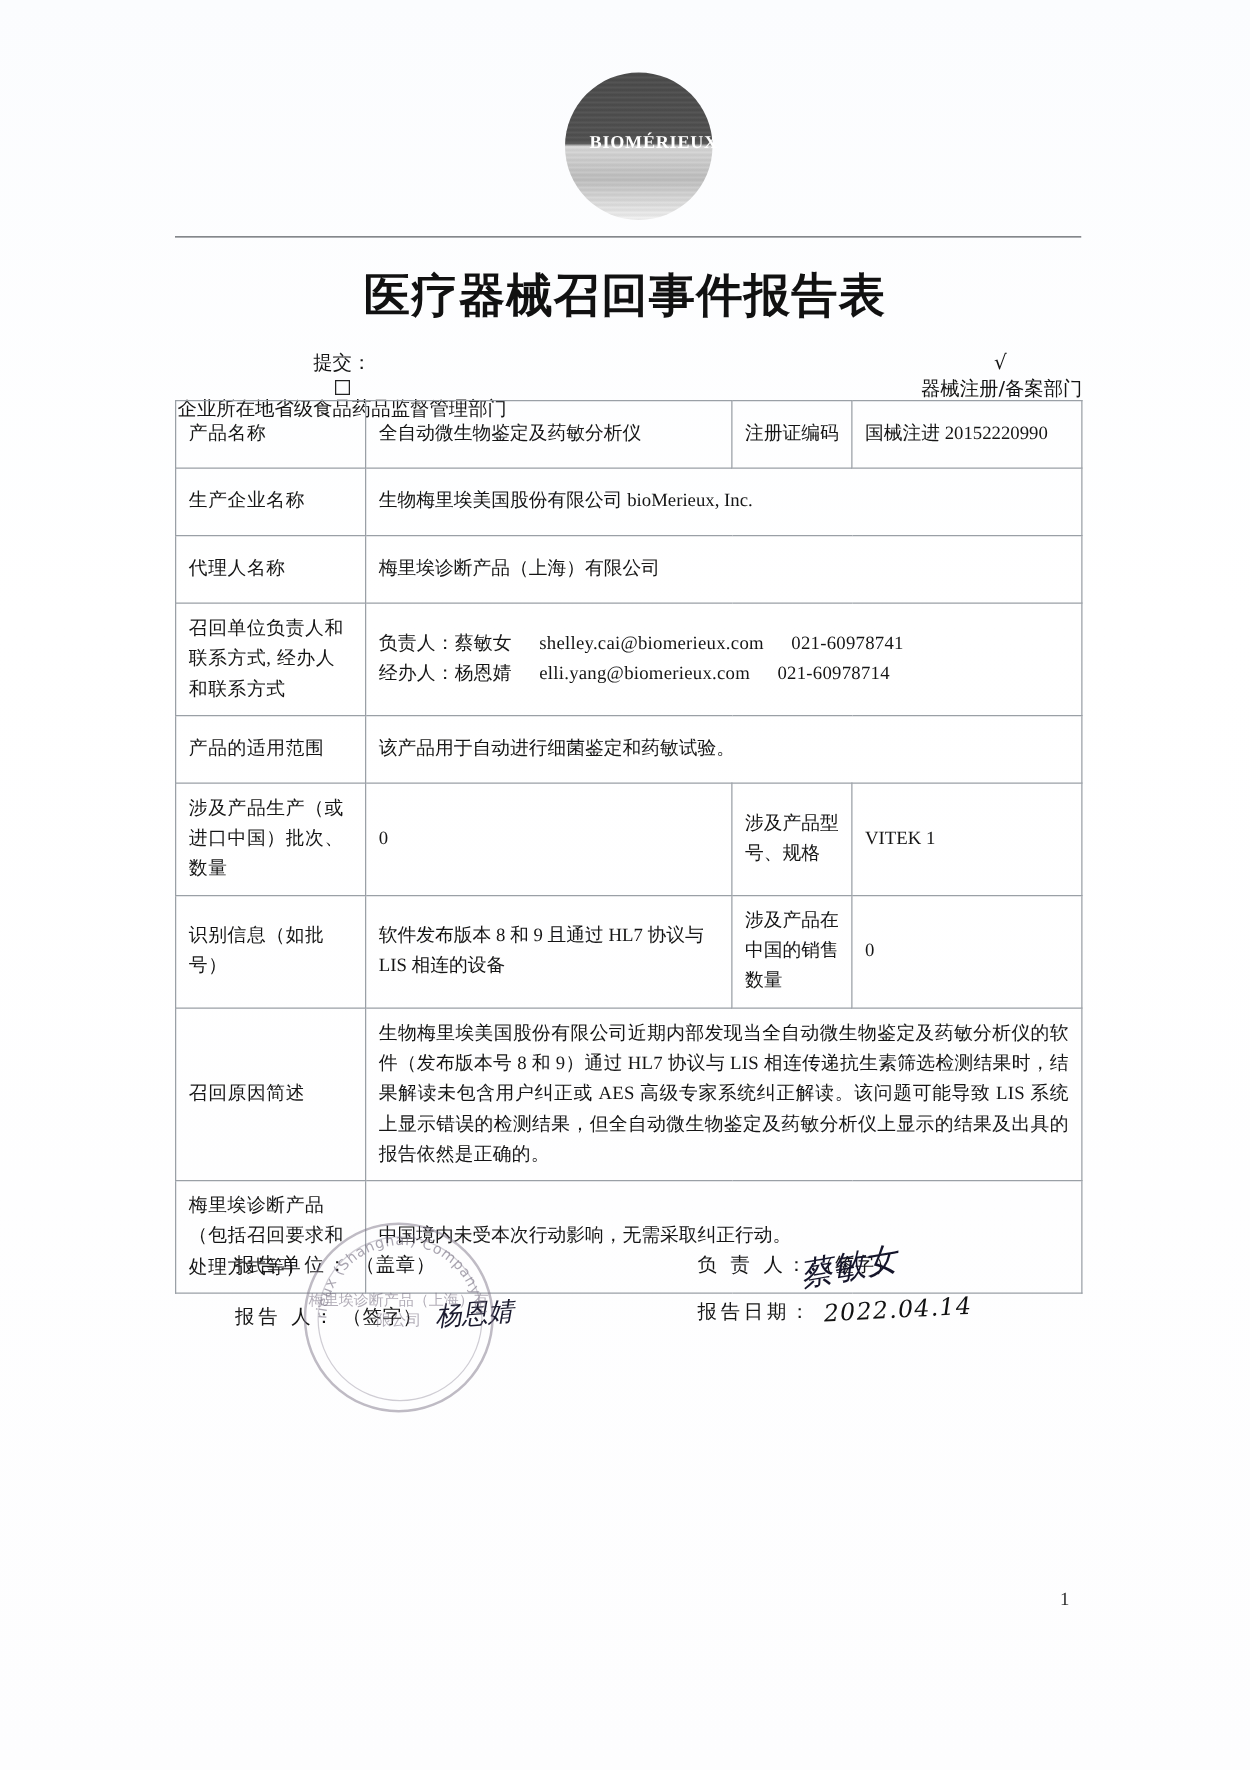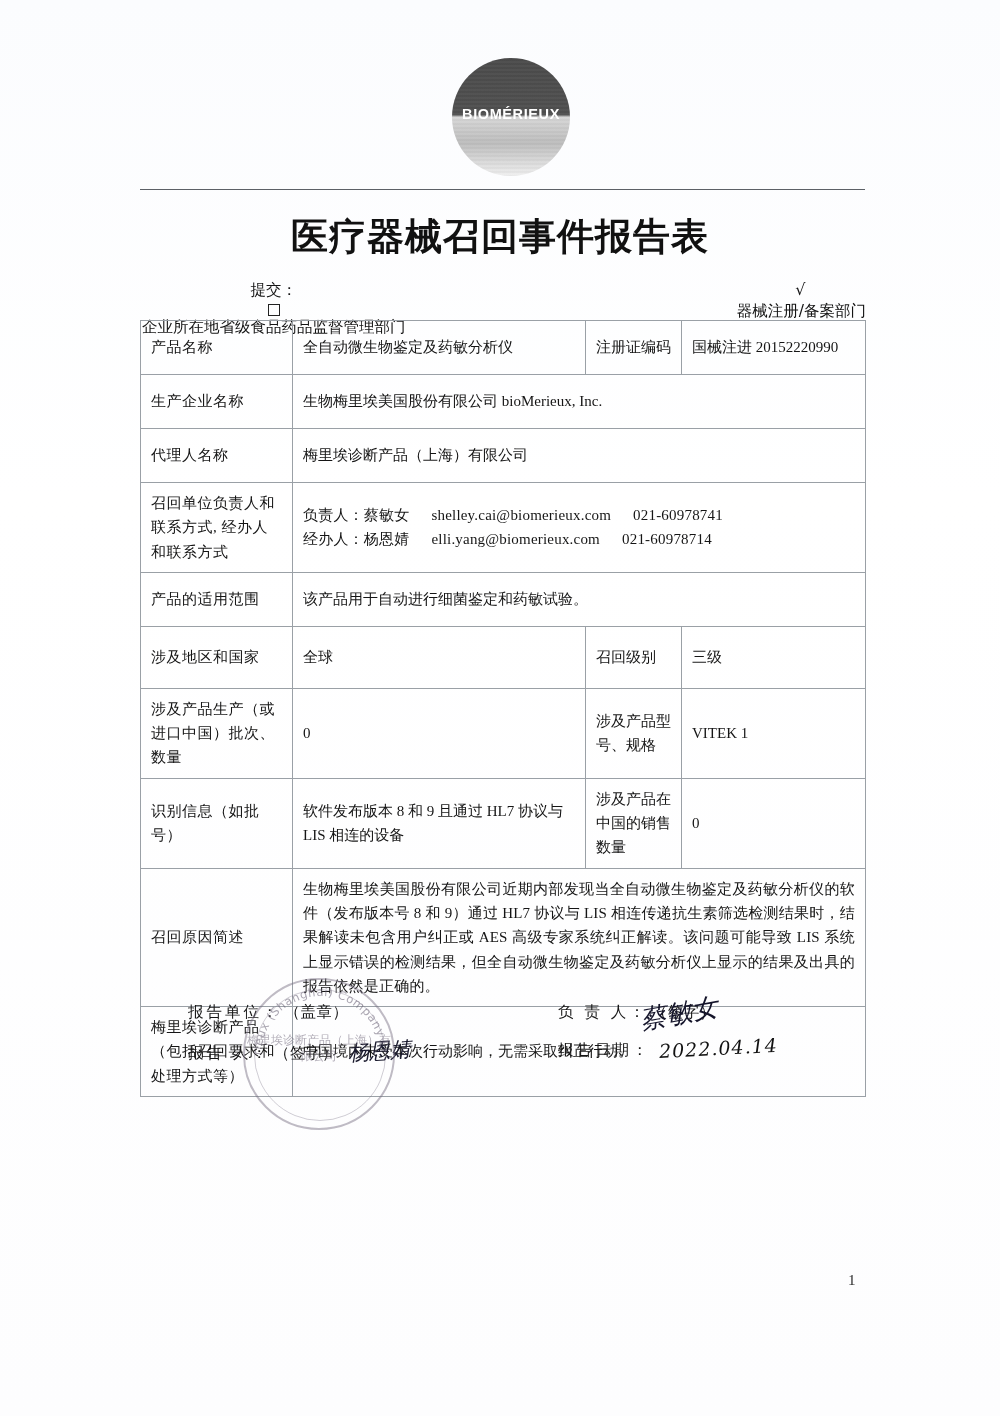--- a/index.html
+++ b/index.html
@@ -42,25 +42,25 @@
     content: "";
     position: absolute;
     inset: 0;
     background: repeating-linear-gradient(
       180deg, rgba(255,255,255,0.05) 0px,
       rgba(0,0,0,0.05) 2px, rgba(255,255,255,0.05) 4px);
   }
   .logo-text {
     position: absolute;
     top: 48px;
-    left: 0;
+    left: 12px;
     width: 100%;
     text-align: center;
     color: #ffffff;
-    font-family: Liberation Sans, sans-serif;
+    font-family: Liberation Serif, serif;
     font-weight: bold;
     font-size: 14.5px;
     letter-spacing: 0.6px;
     z-index: 3;
   }
 
   
   .top-rule {
     position: absolute;
     left: 140px;
@@ -288,26 +288,20 @@
             <span>经办人：</span><span>杨恩婧</span><span class="gap"></span><span class="mono-ish">elli.yang@biomerieux.com</span><span class="gap"></span><span class="mono-ish">021-60978714</span>
           </div>
         </td>
       </tr>
 
       <tr>
         <td class="label h-tall">产品的适用范围</td>
         <td colspan="3">该产品用于自动进行细菌鉴定和药敏试验。</td>
       </tr>
 
-      <tr>
-        <td class="label h-mid">涉及地区和国家</td>
-        <td>全球</td>
-        <td class="mid-label">召回级别</td>
-        <td class="val-narrow">三级</td>
-      </tr>
 
       <tr>
         <td class="label">涉及产品生产（或进口中国）批次、数量</td>
         <td>0</td>
         <td class="mid-label">涉及产品型号、规格</td>
         <td class="val-narrow">VITEK 1</td>
       </tr>
 
       <tr>
         <td class="label">识别信息（如批号）</td>

